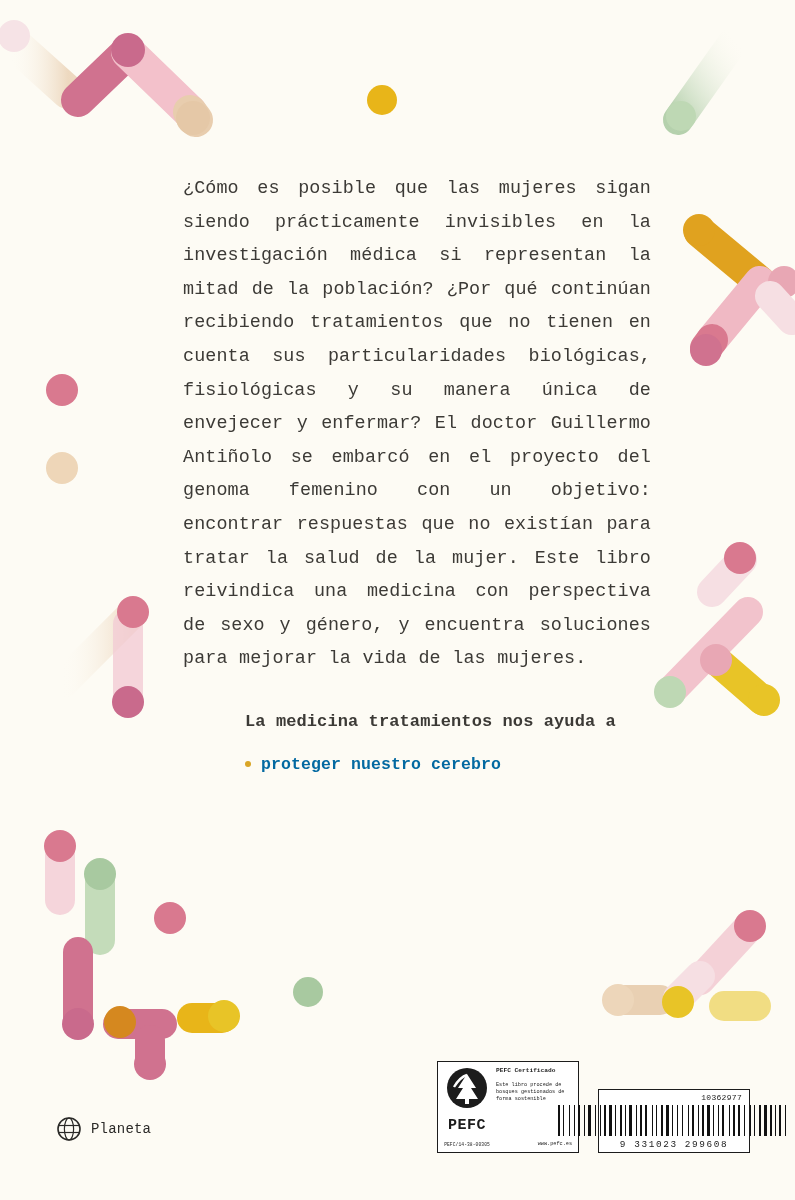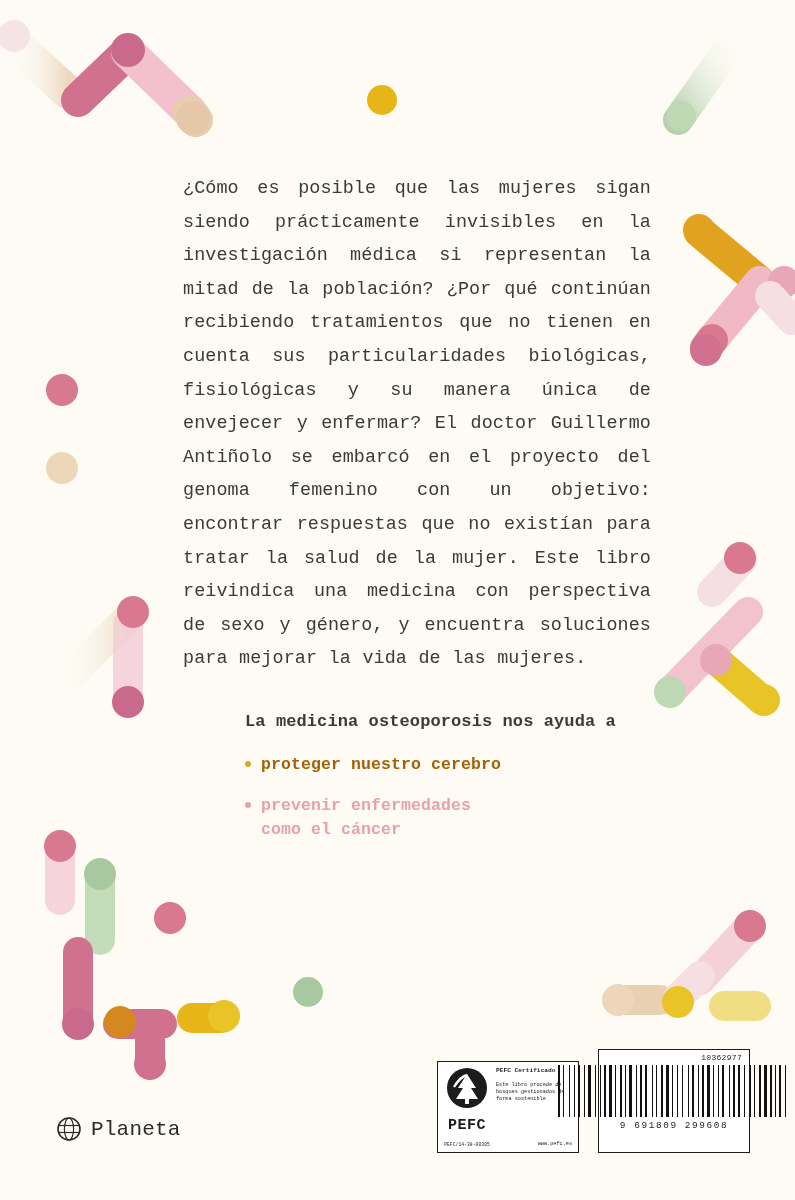--- a/index.html
+++ b/index.html
@@ -58,36 +58,36 @@
     margin-bottom: 17px;
     letter-spacing: 0.1px;
   }
   .bullets li .dot {
     position: absolute;
     left: -16px;
     top: 8px;
     width: 6px; height: 6px;
     border-radius: 50%;
   }
-  .b1 { color: #a16207; }
+  .b1 { color: #0369a1; }
   .b1 .dot { background:#d9a526; }
   .b2 { color: #e8a0ad; }
   .b2 .dot { background:#e8a0ad; }
   .b3 { color: #a8c9a0; }
   .b3 .dot { background:#a8c9a0; }
 
   
   .publisher {
     position: absolute;
     left: 56px; bottom: 58px;
     display: flex; align-items: center; gap: 9px;
   }
   .publisher .logo-mark { width: 26px; height: 26px; }
   .publisher .logo-text {
-    font-size: 21px; color: #2b2a28; letter-spacing: 0.2px;
+    font-size: 14px; color: #2b2a28; letter-spacing: 0.2px;
   }
   .pefc {
     position: absolute;
     left: 437px; bottom: 47px;
     width: 142px; height: 92px;
     border: 1.3px solid #1c1c1c;
     background: #fff;
     display: flex;
     padding: 5px 6px;
     gap: 6px;
@@ -100,21 +100,21 @@
   }
   .pefc-code { font-size: 4.6px; color:#1c1c1c; letter-spacing:0.1px; }
   .pefc-right { flex:1; display:flex; flex-direction:column; }
   .pefc-title { font-size: 6.2px; font-weight:bold; color:#1c1c1c; margin-bottom:8px; }
   .pefc-desc { font-size: 5.2px; line-height: 7px; color:#1c1c1c; }
   .pefc-url { font-size: 5.2px; color:#1c1c1c; margin-top:auto; text-align:right; }
 
   .barcode-box {
     position: absolute;
     right: 45px; bottom: 47px;
-    width: 152px; height: 104px;
+    width: 152px; height: 64px;
     border: 1.3px solid #1c1c1c;
     background: #fff;
     display: flex; flex-direction: column;
     align-items: center;
     padding: 3px 5px 2px 5px;
   }
   .isbn-top { font-size: 8px; color:#1c1c1c; align-self:flex-end; margin-right:2px; letter-spacing:0.3px; }
   .bars { margin-top: 3px; height: 52px; display:flex; align-items:flex-end; gap:1px; }
   .bars i { display:block; background:#111; height:100%; }
   .isbn-digits {
@@ -243,31 +243,26 @@
       <circle cx="750" cy="926" r="16" fill="#d9798f"></circle>
       <circle cx="618" cy="1000" r="16" fill="#edd6ba"></circle>
       <circle cx="678" cy="1002" r="16" fill="#e8c427"></circle>
       <path d="M724 1006 L756 1006" stroke="#e8c427" stroke-width="30" stroke-linecap="round" fill="none" opacity="0.55"></path>
     </svg>
   </div>
 
   <div class="content">
     <p class="blurb">¿Cómo es posible que las mujeres sigan siendo prácticamente invisibles en la investigación médica si representan la mitad de la población? ¿Por qué continúan recibiendo tratamientos que no tienen en cuenta sus particularidades biológicas, fisiológicas y su manera única de envejecer y enfermar? El doctor Guillermo Antiñolo se embarcó en el proyecto del genoma femenino con un objetivo: encontrar respuestas que no existían para tratar la salud de la mujer. Este libro reivindica una medicina con perspectiva de sexo y género, y encuentra soluciones para mejorar la vida de las mujeres.</p>
 
-    <div class="sub-head">La medicina osteoporosis nos ayuda a</div>
+    <div class="sub-head">La medicina tratamientos nos ayuda a</div>
 
     <ul class="bullets">
       <li class="b1">
         <span class="dot"></span>
         <span>proteger nuestro cerebro</span>
-      </li>
-      <li class="b2">
-        <span class="dot"></span>
-        <span style="white-space:pre-line">prevenir enfermedades
-como el cáncer</span>
       </li>
     </ul>
   </div>
 
   <div class="publisher">
     <span class="logo-mark">
       <svg viewBox="0 0 26 26" xmlns="http://www.w3.org/2000/svg">
         <circle cx="13" cy="13" r="11" fill="none" stroke="#2b2a28" stroke-width="1.6"></circle>
         <ellipse cx="13" cy="13" rx="4.6" ry="11" fill="none" stroke="#2b2a28" stroke-width="1.2"></ellipse>
         <line x1="2.4" y1="9.5" x2="23.6" y2="9.5" stroke="#2b2a28" stroke-width="1.2"></line>
@@ -384,16 +379,16 @@
         <i style="width: 1px; background: transparent;"></i>
         <i style="width: 2px; background: rgb(17, 17, 17);"></i>
         <i style="width: 1px; background: transparent;"></i>
         <i style="width: 1px; background: rgb(17, 17, 17);"></i>
         <i style="width: 1px; background: transparent;"></i>
         <i style="width: 2px; background: rgb(17, 17, 17);"></i>
         <i style="width: 2px; background: transparent;"></i>
         <i style="width: 1px; background: rgb(17, 17, 17);"></i>
         <i style="width: 3px; background: transparent;"></i>
       </div>
-    <div class="isbn-digits">9  691809  299608</div>
+    <div class="isbn-digits">9  331023  299608</div>
   </div>
 
 </div>
 
 </body></html>

